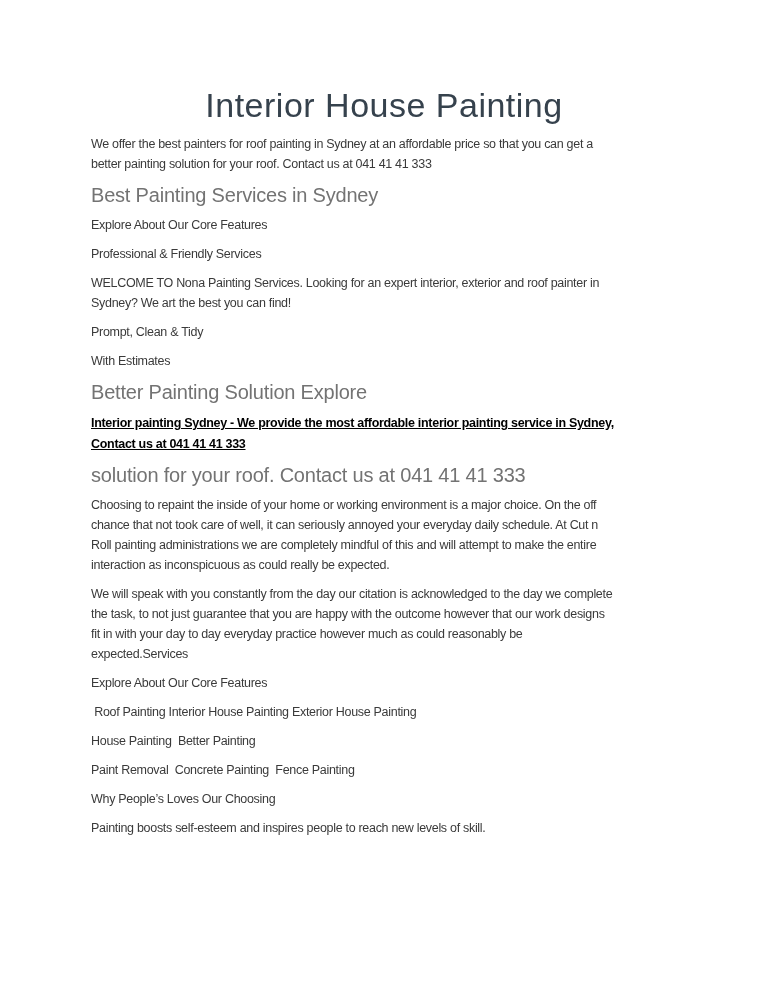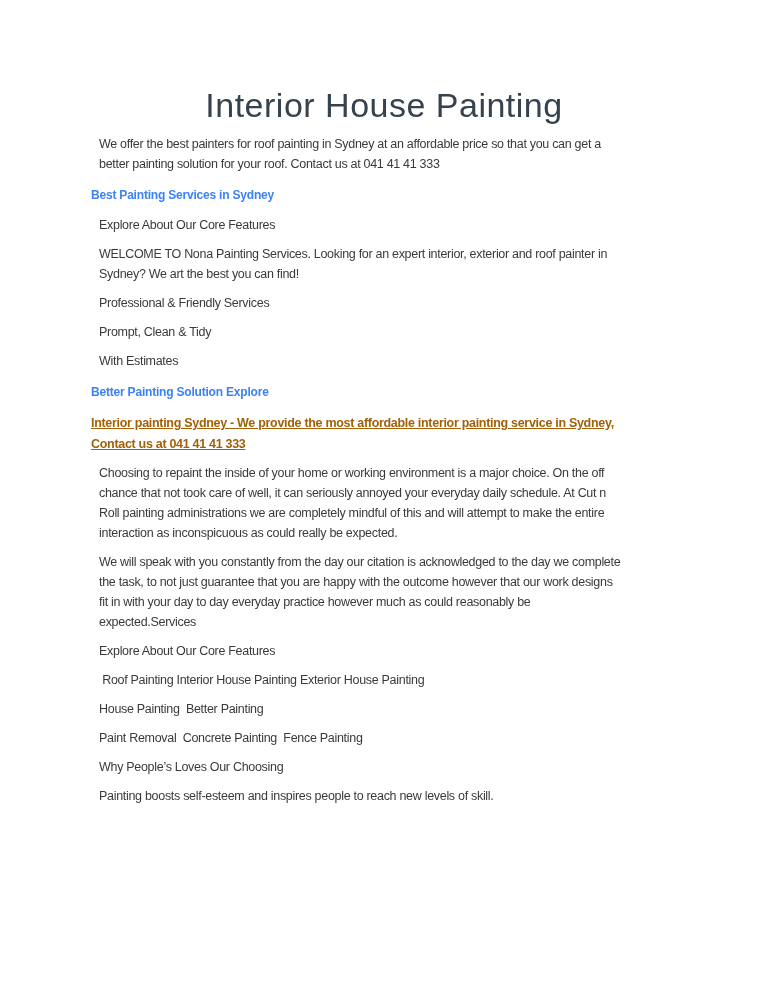--- a/index.html
+++ b/index.html
@@ -25,78 +25,79 @@
     width: 586px;
     text-align: center;
     font-size: 34px;
     font-weight: 400;
     letter-spacing: 0.5px;
     line-height: 38px;
     color: #36424d;
   }
   h2 {
     margin: 0 0 8px 0;
-    font-size: 12px;
-    font-weight: 700;
+    font-size: 20px;
+    font-weight: 400;
     letter-spacing: -0.2px;
     line-height: 24px;
-    color: #3b82f6;
+    color: #737373;
   }
   p.body-text {
-    margin: 0 0 9px 8px;
+    margin: 0 0 9px 0;
     font-size: 12.5px;
     letter-spacing: -0.3px;
     line-height: 20px;
     color: #3a3a3a;
     white-space: pre-wrap;
     width: 660px;
   }
   p.link-para {
     margin: 0 0 9px 0;
     width: 660px;
     white-space: pre-wrap;
     line-height: 20px;
   }
   a.doc-link {
     font-size: 12.5px;
     letter-spacing: -0.3px;
     font-weight: 700;
-    color: #a16207;
+    color: #000000;
     text-decoration: underline;
     cursor: pointer;
   }
 </style>
 </head>
 <body>
 
 <div class="page">
 
   <h1 class="doc-title">Interior House Painting</h1>
 
   <p class="body-text">We offer the best painters for roof painting in Sydney at an affordable price so that you can get a
 better painting solution for your roof. Contact us at 041 41 41 333</p>
 
   <h2>Best Painting Services in Sydney</h2>
 
   <p class="body-text">Explore About Our Core Features</p>
 
+  <p class="body-text">Professional &amp; Friendly Services</p>
+
   <p class="body-text">WELCOME TO Nona Painting Services. Looking for an expert interior, exterior and roof painter in
 Sydney? We art the best you can find!</p>
-
-  <p class="body-text">Professional &amp; Friendly Services</p>
 
   <p class="body-text">Prompt, Clean &amp; Tidy</p>
 
   <p class="body-text">With Estimates</p>
 
   <h2>Better Painting Solution Explore</h2>
 
   <p class="link-para"><a class="doc-link">Interior painting Sydney - We provide the most affordable interior painting service in Sydney,
 Contact us at 041 41 41 333</a></p>
 
+  <h2>solution for your roof. Contact us at 041 41 41 333</h2>
 
   <p class="body-text">Choosing to repaint the inside of your home or working environment is a major choice. On the off
 chance that not took care of well, it can seriously annoyed your everyday daily schedule. At Cut n
 Roll painting administrations we are completely mindful of this and will attempt to make the entire
 interaction as inconspicuous as could really be expected.</p>
 
 
   <p class="body-text">We will speak with you constantly from the day our citation is acknowledged to the day we complete
 the task, to not just guarantee that you are happy with the outcome however that our work designs
 fit in with your day to day everyday practice however much as could reasonably be

